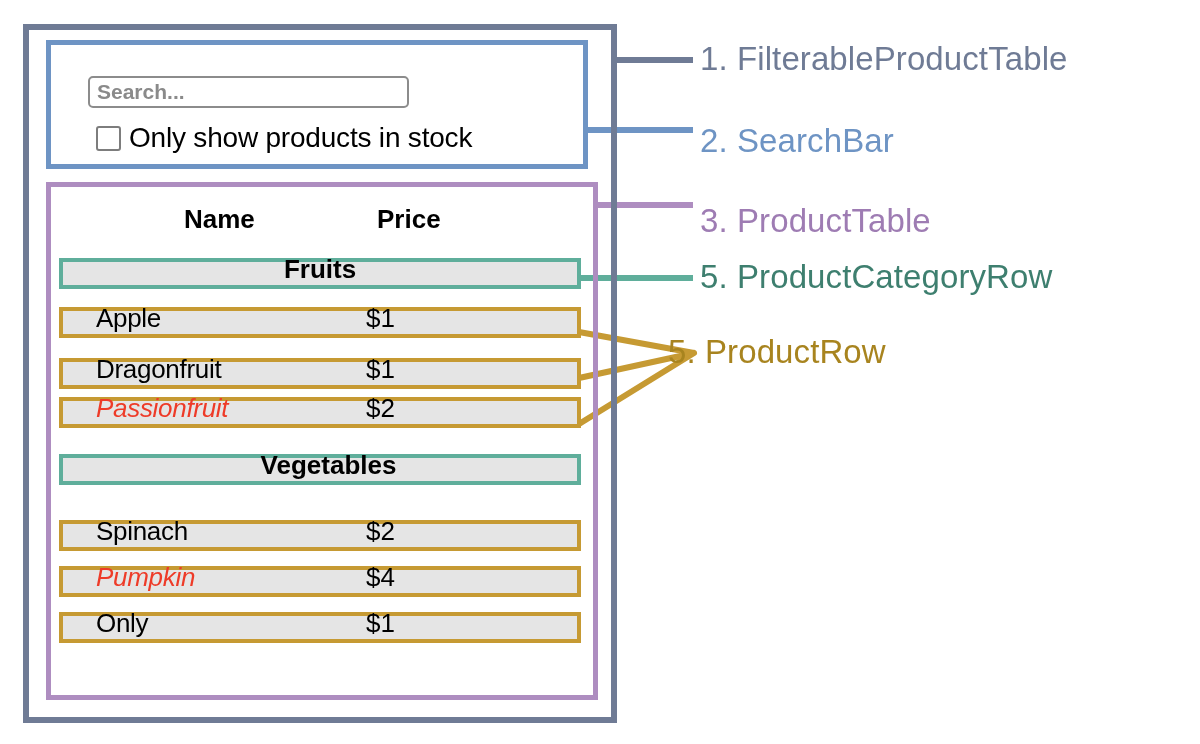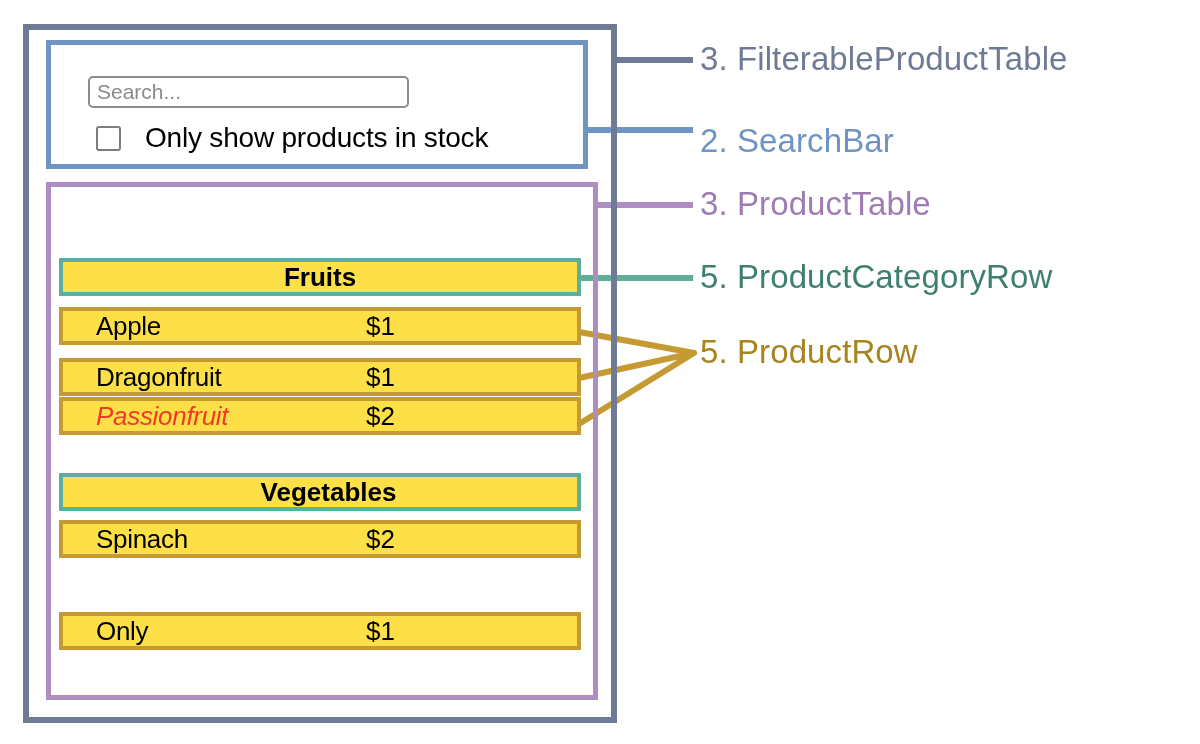--- a/index.html
+++ b/index.html
@@ -21,37 +21,37 @@
     --c-teal:#5FAE9B;
     --c-gold:#C69A33;
     --c-red:#EE3B28;
     --c-ink:#000000;
   }
 
   
   #search-input{position:absolute;left:88px;top:76px;width:321px;height:32px;
     box-sizing:border-box;border:2px solid #8c8c8c;border-radius:5px;background:#fff;
     font-family:"Liberation Sans",sans-serif;font-size:21px;color:#8a8a8a;
-    padding:0 7px;line-height:28px;outline:none;}
+    padding:0 7px;line-height:28px;outline:none;font-weight:bold;}
   #search-input::placeholder{color:#8a8a8a;opacity:1;}
 
-  .checkrow{position:absolute;left:96px;top:122px;display:flex;align-items:center;gap:24px;}
+  .checkrow{position:absolute;left:96px;top:122px;display:flex;align-items:center;gap:8px;}
   .checkbox{width:25px;height:25px;box-sizing:border-box;border:2px solid #7d7d7d;
     border-radius:3px;background:#fff;}
   .checklabel{font-size:28px;color:var(--c-ink);letter-spacing:-.2px;white-space:nowrap;}
 
   
   .thead{position:absolute;left:59px;top:196px;width:521px;height:46px;
     display:flex;align-items:center;}
   .th{font-size:26px;font-weight:bold;color:var(--c-ink);}
   .th.name{position:absolute;left:125px;}
   .th.price{position:absolute;left:318px;}
 
-  .rowbox{position:absolute;left:59px;width:522px;height:38px;box-sizing:border-box;
-    background:#fde047;display:flex;align-items:flex-start;}
+  .rowbox{position:absolute;left:59px;width:522px;height:31px;box-sizing:border-box;
+    background:#e5e5e5;display:flex;align-items:flex-end;}
   .rowbox.cat{border:4px solid var(--c-teal);justify-content:center;}
   .rowbox.prod{border:4px solid var(--c-gold);}
   .cat-label{font-size:26px;font-weight:bold;color:var(--c-ink);}
   .cell-name{position:absolute;left:33px;font-size:26px;color:var(--c-ink);letter-spacing:-.3px;}
   .cell-name.out{color:var(--c-red);font-style:italic;}
   .cell-price{position:absolute;left:303px;font-size:26px;color:var(--c-ink);}
 
   
   .legend-item{position:absolute;display:flex;align-items:center;}
   .legend-label{font-size:33px;letter-spacing:.1px;white-space:nowrap;line-height:1;}
@@ -88,64 +88,72 @@
 
   <div class="box" id="box-table"></div>
 
   <input id="search-input" type="text" placeholder="Search..." value="" style="">
 
   <label class="checkrow">
     <span class="checkbox"></span>
     <span class="checklabel">Only show products in stock</span>
   </label>
 
+  <div class="thead">
+    <span class="th name">Name</span>
+    <span class="th price">Price</span>
+  </div>
 
   <div class="rowbox cat" style="top:258px;">
     <span class="cat-label">Fruits</span>
   </div>
 
   <div class="rowbox prod" style="top:307px;">
     <span class="cell-name">Apple</span>
     <span class="cell-price">$1</span>
   </div>
 
   <div class="rowbox prod" style="top:351px;margin-top:7px;">
     <span class="cell-name">Dragonfruit</span>
     <span class="cell-price">$1</span>
   </div>
 
   <div class="rowbox prod" style="top:397px;">
     <span class="cell-name out">Passionfruit</span>
     <span class="cell-price">$2</span>
   </div>
 
-  <div class="rowbox cat" style="top:473px;padding-left:17px;">
+  <div class="rowbox cat" style="top:454px;padding-left:17px;">
     <span class="cat-label">Vegetables</span>
   </div>
 
   <div class="rowbox prod" style="top:520px;">
     <span class="cell-name">Spinach</span>
     <span class="cell-price">$2</span>
   </div>
 
+  <div class="rowbox prod" style="top:566px;">
+    <span class="cell-name out">Pumpkin</span>
+    <span class="cell-price">$4</span>
+  </div>
 
   <div class="rowbox prod" style="top:612px;">
     <span class="cell-name">Only</span>
     <span class="cell-price">$1</span>
   </div>
 
   <div class="legend-item" style="left:700px;top:42px;">
-    <span class="legend-label lg1">3. FilterableProductTable</span>
+    <span class="legend-label lg1">1. FilterableProductTable</span>
   </div>
   <div class="legend-item" style="left:700px;top:124px;">
     <span class="legend-label lg2">2. SearchBar</span>
   </div>
-  <div class="legend-item" style="left:700px;top:187px;align-items:center;">
+  <div class="legend-item" style="left:700px;top:204px;align-items:center;">
     <span class="legend-label lg3">3. ProductTable</span>
   </div>
   <div class="legend-item" style="left:700px;top:260px;">
     <span class="legend-label lg4">5. ProductCategoryRow</span>
   </div>
-  <div class="legend-item" style="left:700px;top:335px;">
+  <div class="legend-item" style="left:668px;top:335px;">
     <span class="legend-label lg5">5. ProductRow</span>
   </div>
 
 </div>
 
 </body></html>

